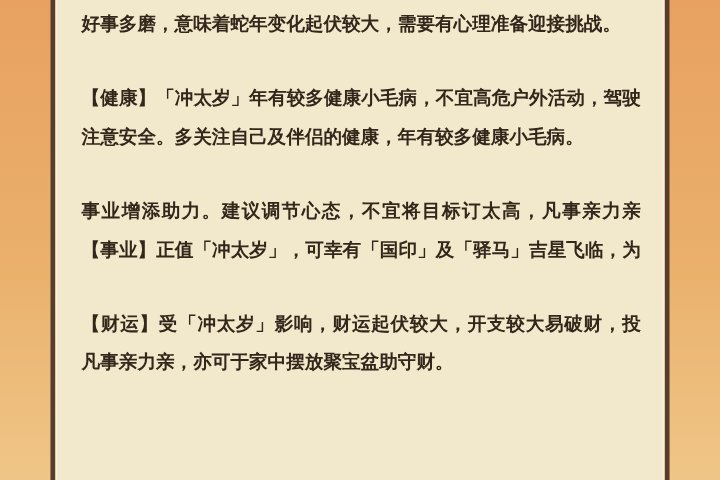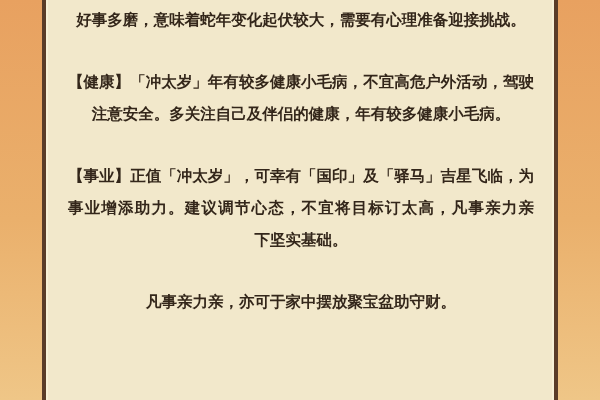--- a/index.html
+++ b/index.html
@@ -22,43 +22,43 @@
   .content {
     padding: 4px 20px 0 22px;
     color: var(--text-col, #33261a);
     font-size: 15.5px;
     line-height: 32px;
     font-weight: bold;
   }
   .para { margin: 0 0 30px 0; }
   .line { display: block; }
   .line.fill { text-align: justify; text-align-last: justify; white-space: normal; }
-  .line.last { text-align: center; white-space: nowrap; }
+  .line.last { text-align: left; white-space: nowrap; }
 </style>
 </head>
 <body>
 
 <div class="bg">
   <div class="card">
     <div class="content">
 
       <p class="para">
         <span class="line last">好事多磨，意味着蛇年变化起伏较大，需要有心理准备迎接挑战。</span>
       </p>
 
       <p class="para">
         <span class="line fill">【健康】「冲太岁」年有较多健康小毛病，不宜高危户外活动，驾驶</span>
         <span class="line last">注意安全。多关注自己及伴侣的健康，年有较多健康小毛病。</span>
       </p>
 
       <p class="para">
+        <span class="line fill">事业增添助力。建议调节心态，不宜将目标订太高，凡事亲力亲</span>
         <span class="line fill">【事业】正值「冲太岁」，可幸有「国印」及「驿马」吉星飞临，为</span>
-        <span class="line fill">事业增添助力。建议调节心态，不宜将目标订太高，凡事亲力亲</span>
-        <span class="line last">下坚实基础。</span>
       </p>
 
       <p class="para">
+        <span class="line fill">【财运】受「冲太岁」影响，财运起伏较大，开支较大易破财，投</span>
         <span class="line last">凡事亲力亲，亦可于家中摆放聚宝盆助守财。</span>
       </p>
 
     </div>
   </div>
 </div>
 
 </body></html>

